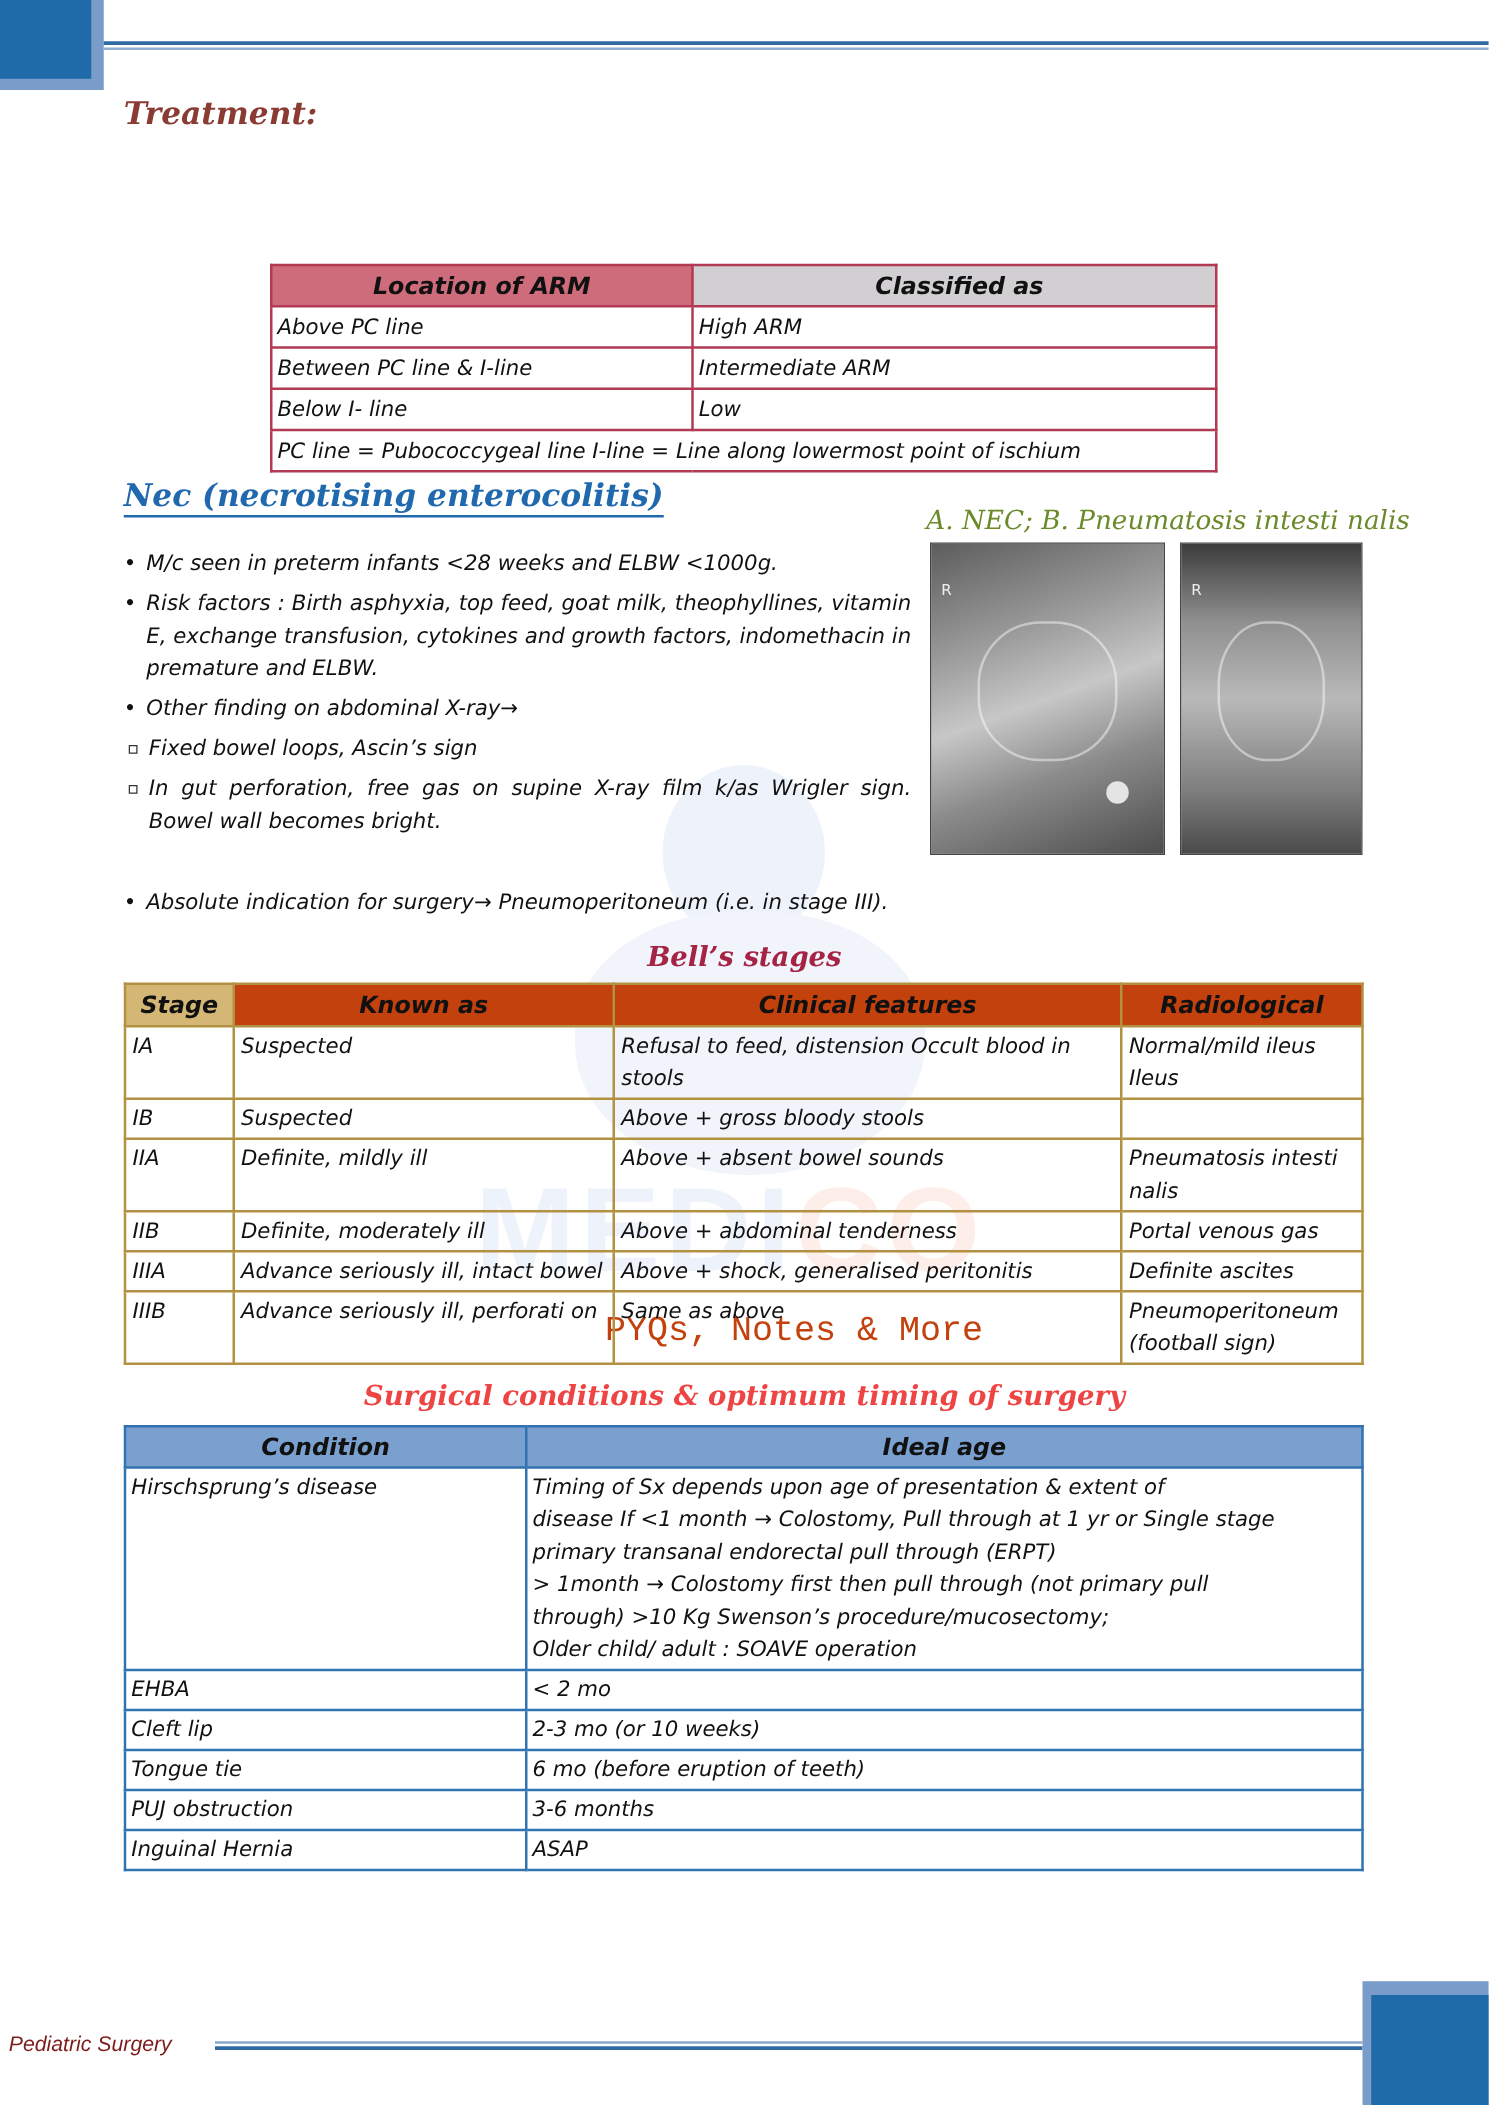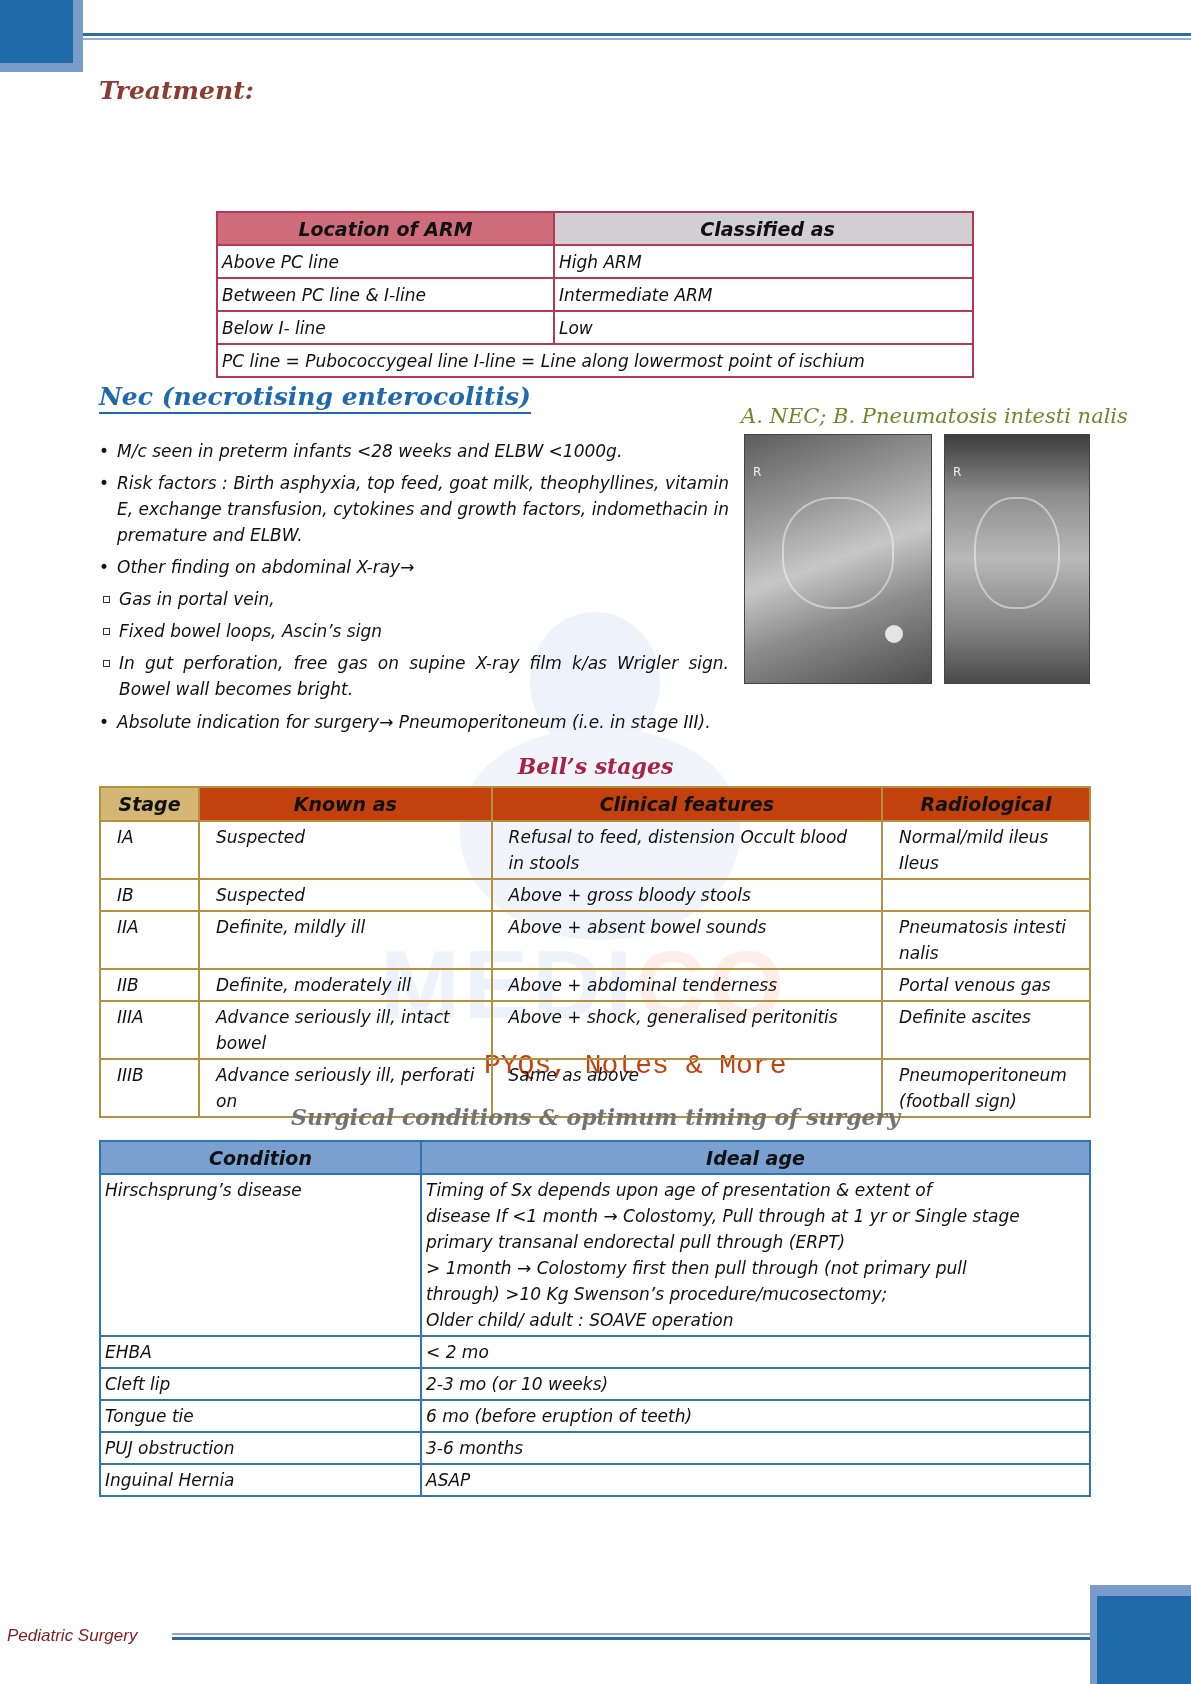--- a/index.html
+++ b/index.html
@@ -57,26 +57,26 @@
   .xray { position: absolute; background: linear-gradient(160deg, #5d5d5d 0%, #9a9a9a 30%, #c7c7c7 50%, #8c8c8c 70%, #4d4d4d 100%); border: 1px solid #444; }
   .xray-a { left: 744px; top: 434px; width: 188px; height: 250px; }
   .xray-b { left: 944px; top: 434px; width: 146px; height: 250px; background: linear-gradient(180deg, #3c3c3c 0%, #8f8f8f 25%, #b9b9b9 50%, #7d7d7d 80%, #4a4a4a 100%); }
   .xray .ribs { position: absolute; left: 20%; right: 20%; top: 25%; bottom: 30%; border-radius: 45%; border: 2px solid rgba(255,255,255,0.45); }
   .xray .lbl { position: absolute; left: 8px; top: 30px; font-size: 12px; color: #eee; font-style: normal; }
   .xray .probe { position: absolute; left: 140px; top: 190px; width: 18px; height: 18px; border-radius: 50%; background: #e4e4e4; }
 
   
   .h-bell { position: absolute; left: 0; width: 1191px; text-align: center; top: 753px; font-size: 22px; font-weight: bold; color: #a52344; font-family: "DejaVu Serif", serif; }
   .bell-table { position: absolute; left: 99px; top: 786px; width: 992px; border: 2px solid #b29242; }
-  .bell-table td, .bell-table th { border: 2px solid #b29242; padding: 2px 16px; vertical-align: top; text-align: left; font-weight: normal; line-height: 26px; margin-left: 48px; }
+  .bell-table td, .bell-table th { border: 2px solid #b29242; padding: 2px 5px; vertical-align: top; text-align: left; font-weight: normal; line-height: 26px; margin-left: 48px; }
   .bell-table th { font-weight: bold; text-align: center; font-size: 19px; background: #c2410c; height: 34px; vertical-align: middle; }
   .bell-table th.stage { background: #d4b774; }
 
   
-  .h-surg { position: absolute; left: 0; width: 1191px; text-align: center; top: 1104px; font-size: 22px; font-weight: bold; color: #737373; font-family: "DejaVu Serif", serif; }
+  .h-surg { position: absolute; left: 0; width: 1191px; text-align: center; top: 1104px; font-size: 22px; font-weight: bold; color: #ef4444; font-family: "DejaVu Serif", serif; }
   .surg-table { position: absolute; left: 99px; top: 1140px; width: 992px; border: 2px solid #3173b0; }
   .surg-table td, .surg-table th { border: 2px solid #3173b0; padding: 2px 4px; vertical-align: top; text-align: left; font-weight: normal; line-height: 26px; }
   .surg-table th { font-weight: bold; text-align: center; font-size: 19px; background: #7aa0cf; height: 33px; vertical-align: middle; }
   .surg-table .line { display: block; }
 </style>
 </head>
 <body>
 
 <div class="hdr-sq-outer"></div>
 <div class="hdr-sq-inner"></div>
@@ -114,21 +114,20 @@
       <td colspan="2">PC line = Pubococcygeal line I-line = Line along lowermost point of ischium</td>
     </tr>
   </tbody>
     </table>
 
   <div class="h-nec">Nec (necrotising enterocolitis)</div>
   <ul class="nec-list">
     <li class="b">M/c seen in preterm infants &lt;28 weeks and ELBW &lt;1000g.</li>
     <li class="b">Risk factors : Birth asphyxia, top feed, goat milk, theophyllines, vitamin E, exchange transfusion, cytokines and growth factors, indomethacin in premature and ELBW.</li>
     <li class="b">Other finding on abdominal X-ray→</li>
-    <li class="s">Gas in portal vein,</li>
     <li class="s">Fixed bowel loops, Ascin’s sign</li>
     <li class="s">In gut perforation, free gas on supine X-ray film k/as Wrigler sign. Bowel wall becomes bright.</li>
   </ul>
   <div class="nec-last">Absolute indication for surgery→ Pneumoperitoneum (i.e. in stage III).</div>
 
   <div class="fig-caption">A. NEC; B. Pneumatosis intesti nalis</div>
   <div class="xray xray-a">
     <div class="ribs"></div>
     <span class="lbl">R</span>
     <div class="probe"></div>

